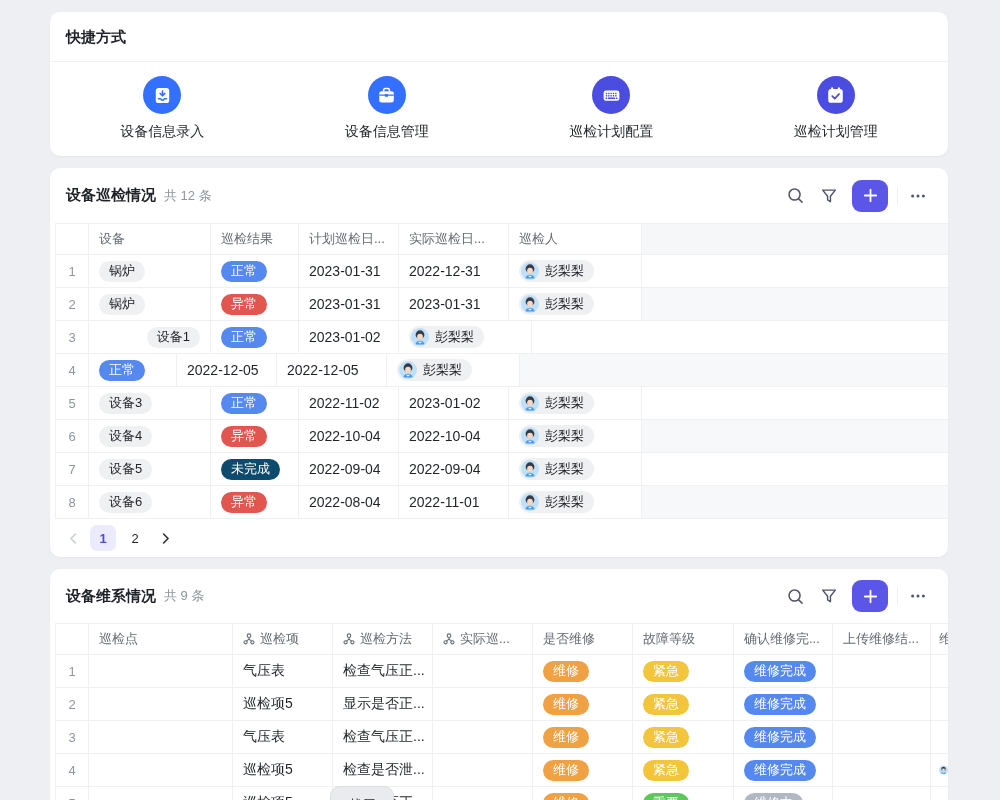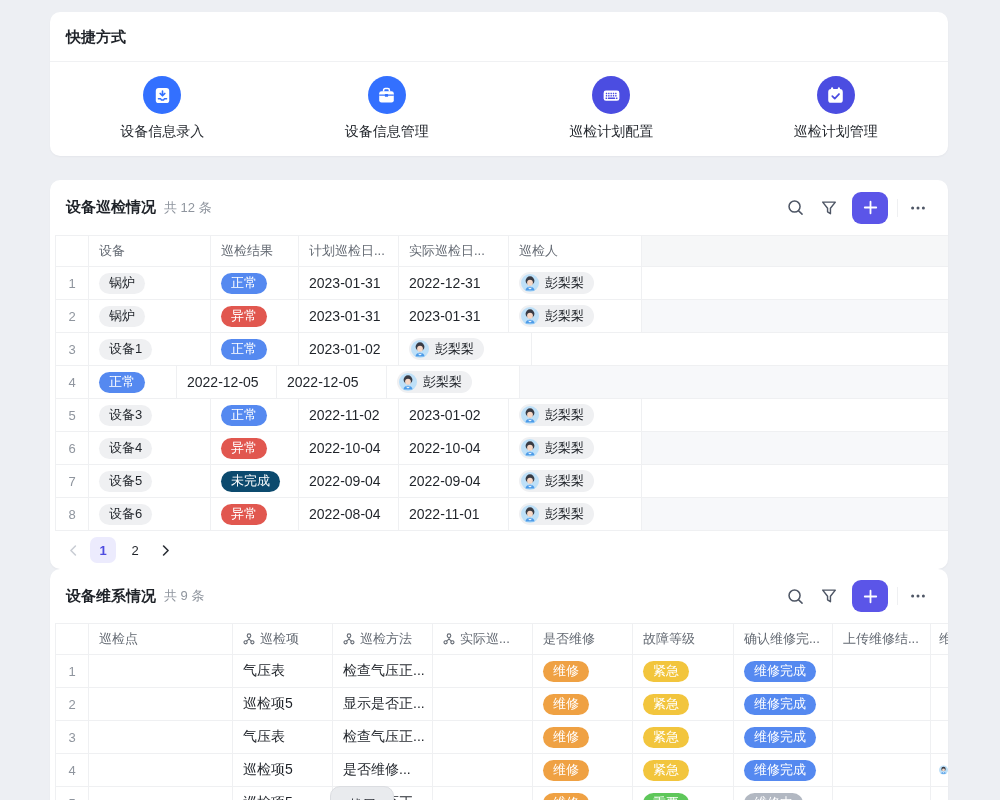--- a/index.html
+++ b/index.html
@@ -4,21 +4,21 @@
 <style>
   html,body{margin:0;padding:0;}
   body{
     width:1000px;height:800px;overflow:hidden;position:relative;
     background:#EDEFF3;color:#1F2329;
     font-family:"Liberation Sans","DejaVu Sans",sans-serif;
   }
   .card{position:absolute;left:50px;width:898px;background:#fff;border-radius:10px;
         box-shadow:0 1px 2px rgba(31,35,41,.04);overflow:hidden;}
   #card1{top:12px;height:144px;}
-  #card2{top:180px;height:389px;}
+  #card2{top:168px;height:389px;}
   #card3{top:569px;height:330px;}
 
   .card1-title{height:49px;line-height:49px;padding:0 16px;font-size:15px;font-weight:bold;
                border-bottom:1px solid #F0F1F3;}
   .shortcut-row{height:93px;display:flex;justify-content:space-around;align-items:center;}
   .shortcut{display:flex;flex-direction:column;align-items:center;cursor:pointer;}
   .shortcut-circle{width:38px;height:38px;border-radius:50%;display:flex;align-items:center;justify-content:center;}
   .shortcut-label{margin-top:9px;font-size:14px;color:#1F2329;}
 
   .card-head{height:55px;display:flex;align-items:center;padding:0 16px;}
@@ -211,21 +211,21 @@
               <path d="M9 33.2 a9 7.8 0 0 1 18 0 z" fill="#4C9BE8"></path>
               <path d="M15.6 26.4 l2.4 2 2.4 -2 0.8 2.2 -3.2 2.6 -3.2 -2.6 z" fill="#FDFDFD"></path>
             </svg>
             <span>彭梨梨</span>
           </span>
         </div>
         <div class="cell filler stripe"></div>
       </div>
       <div class="trow">
         <div class="cell num-cell first" style="width: 34px;">3</div>
-        <div class="cell" style="width: 122px;">
+        <div class="cell" style="width: 122px; justify-content: flex-end;">
           <span class="chip">设备1</span>
         </div>
         <div class="cell" style="width: 88px;">
           <span class="pill" style="background: rgb(85, 137, 240);">正常</span>
         </div>
         <div class="cell text-cell" style="width: 100px;">2023-01-02</div>
         <div class="cell" style="width: 133px;">
           <span class="person-chip">
             <svg width="18" height="18" viewBox="0 0 36 36">
               <circle cx="18" cy="18" r="18" fill="#BEE0F8"></circle>
@@ -511,21 +511,21 @@
         <div class="cell" style="width: 99px;">
           <span class="pill" style="background: rgb(85, 137, 240);">维修完成</span>
         </div>
         <div class="cell text-cell" style="width: 98px;"></div>
         <div class="cell last-col"></div>
       </div>
       <div class="trow">
         <div class="cell num-cell first" style="width: 34px;">4</div>
         <div class="cell text-cell" style="width: 144px;"></div>
         <div class="cell text-cell" style="width: 100px;">巡检项5</div>
-        <div class="cell text-cell" style="width: 100px;">是否维修...</div>
+        <div class="cell text-cell" style="width: 100px;">检查是否泄...</div>
         <div class="cell text-cell" style="width: 100px;"></div>
         <div class="cell" style="width: 100px;">
           <span class="pill" style="background: rgb(239, 161, 67);">维修</span>
         </div>
         <div class="cell" style="width: 101px;">
           <span class="pill" style="background: rgb(242, 197, 61);">紧急</span>
         </div>
         <div class="cell" style="width: 99px;">
           <span class="pill" style="background: rgb(85, 137, 240);">维修完成</span>
         </div>

